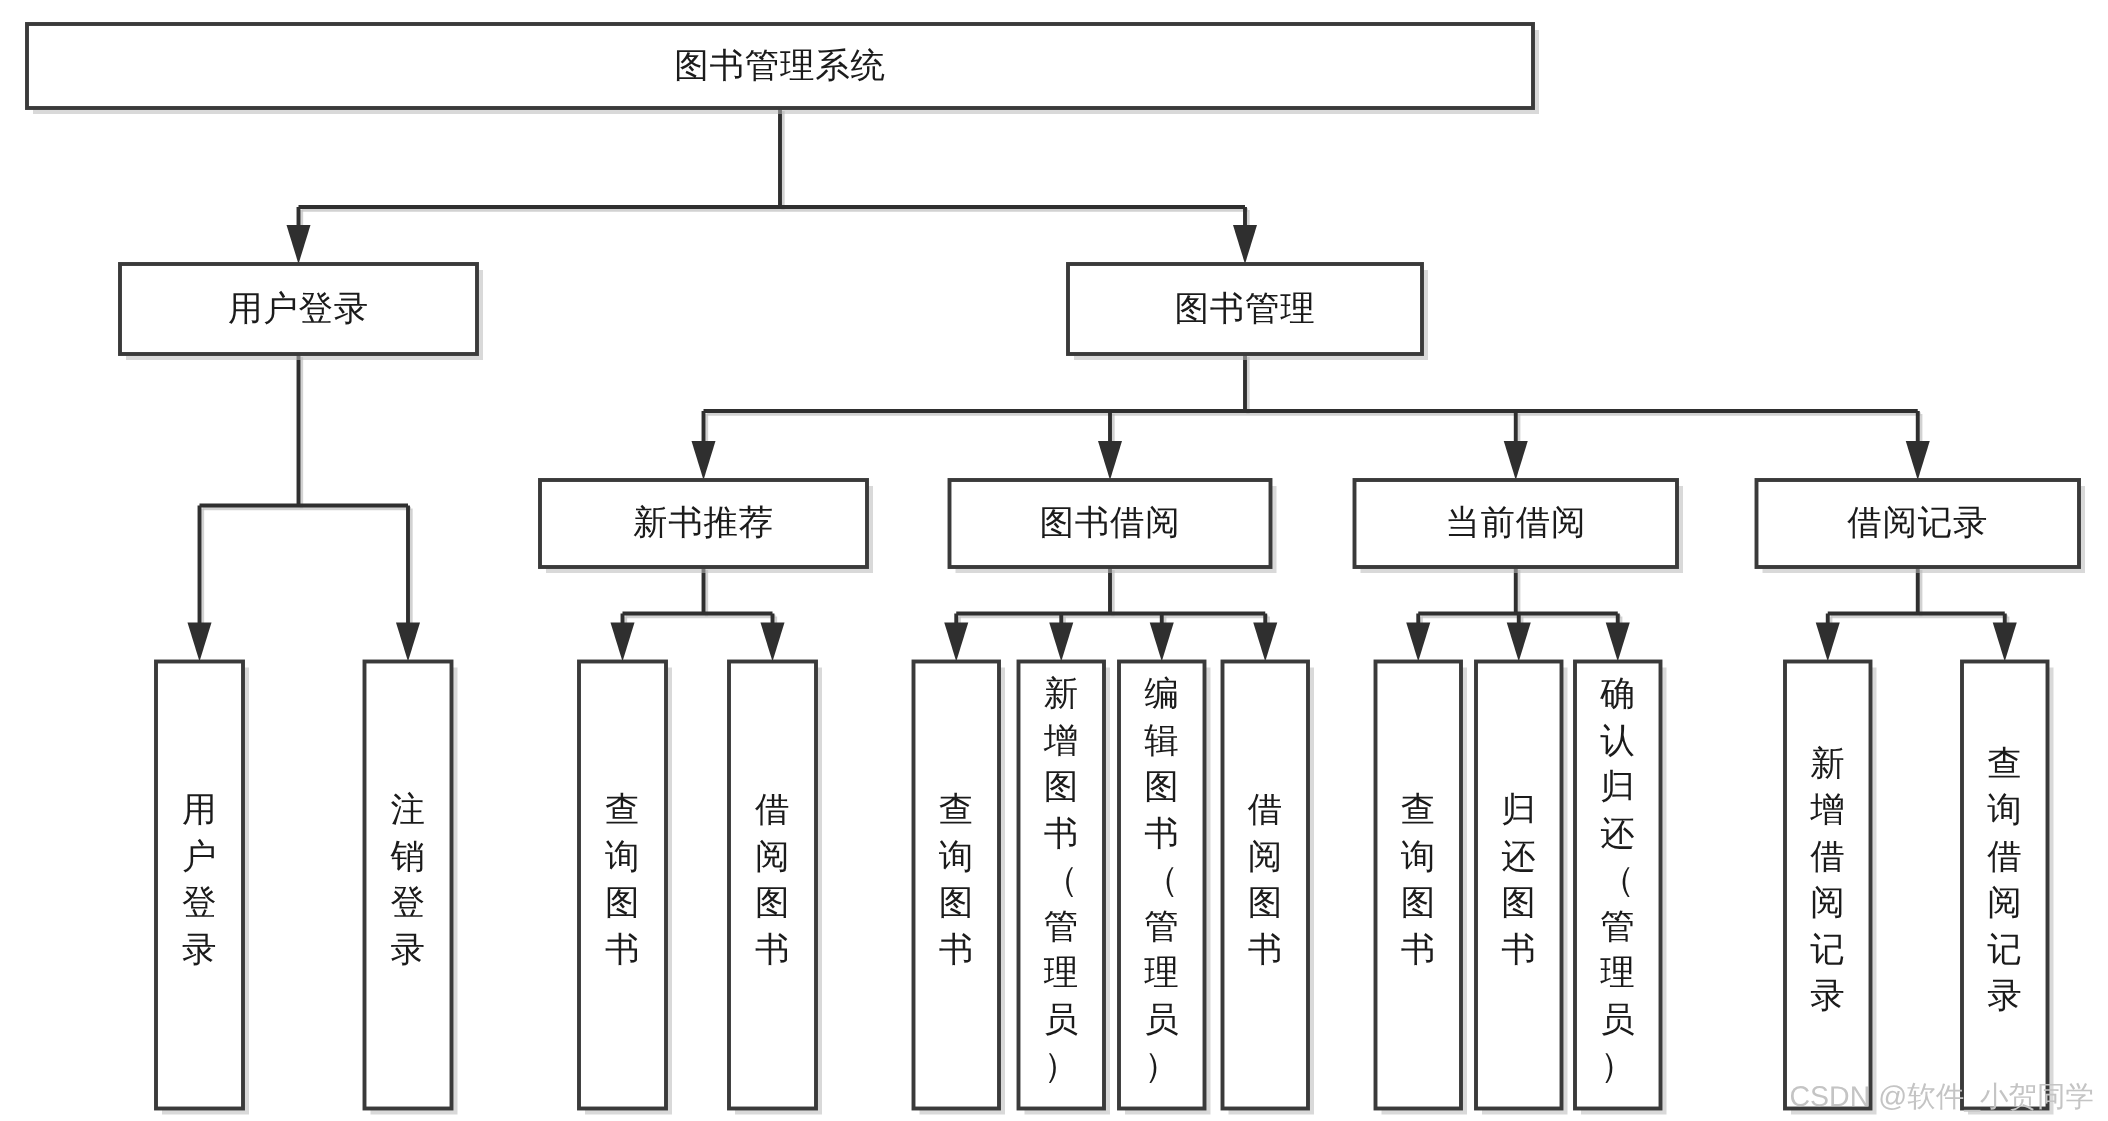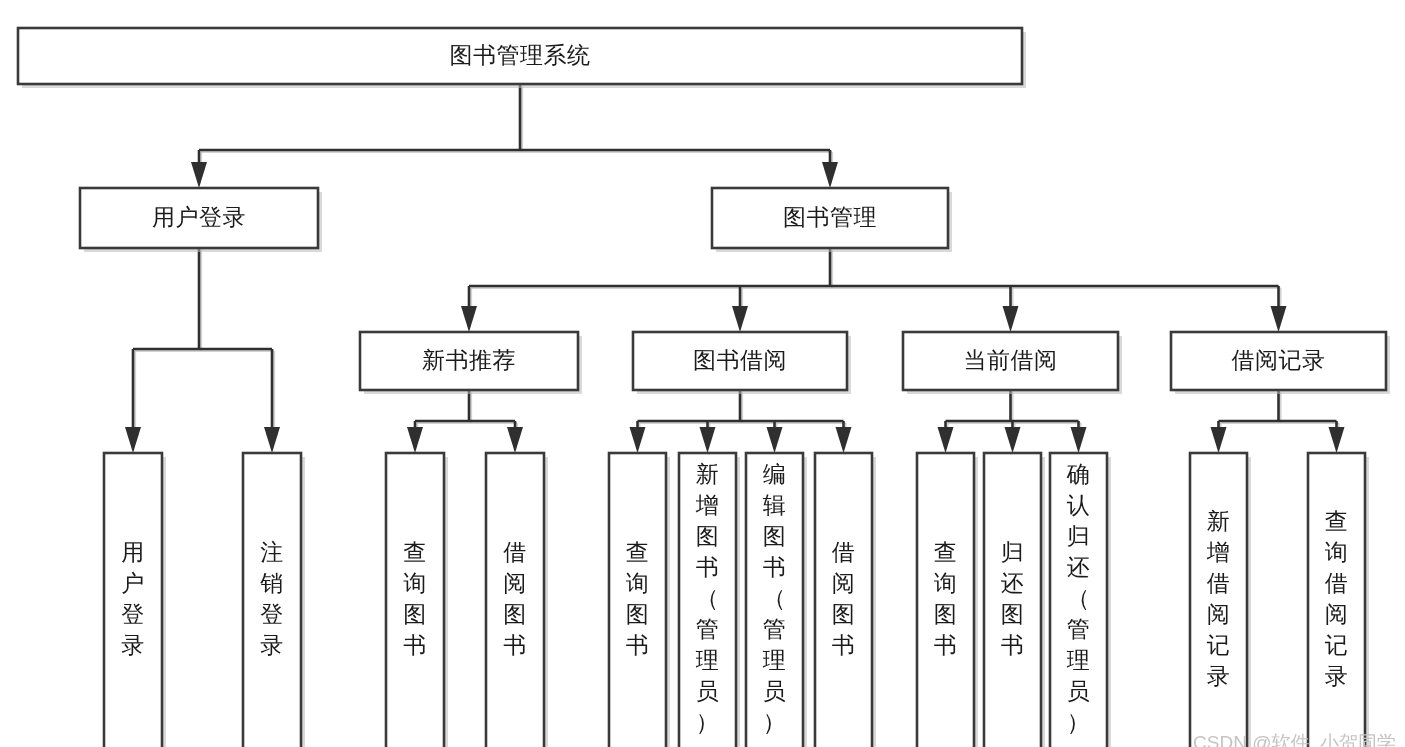--- a/index.html
+++ b/index.html
@@ -11,21 +11,21 @@
   body {
     width: 1405px;
     height: 747px;
     position: relative;
     overflow: hidden;
     font-family: "Liberation Sans", "DejaVu Sans", sans-serif;
   }
   #diagram-root {
     position: absolute;
     left: 0;
-    top: 16px;
+    top: 4px;
     width: 1405px;
     height: 680px;
   }
   svg.diagram-canvas {
     display: block;
     width: 1405px;
     height: 747px;
   }
   .node-box {
     fill: #ffffff;

